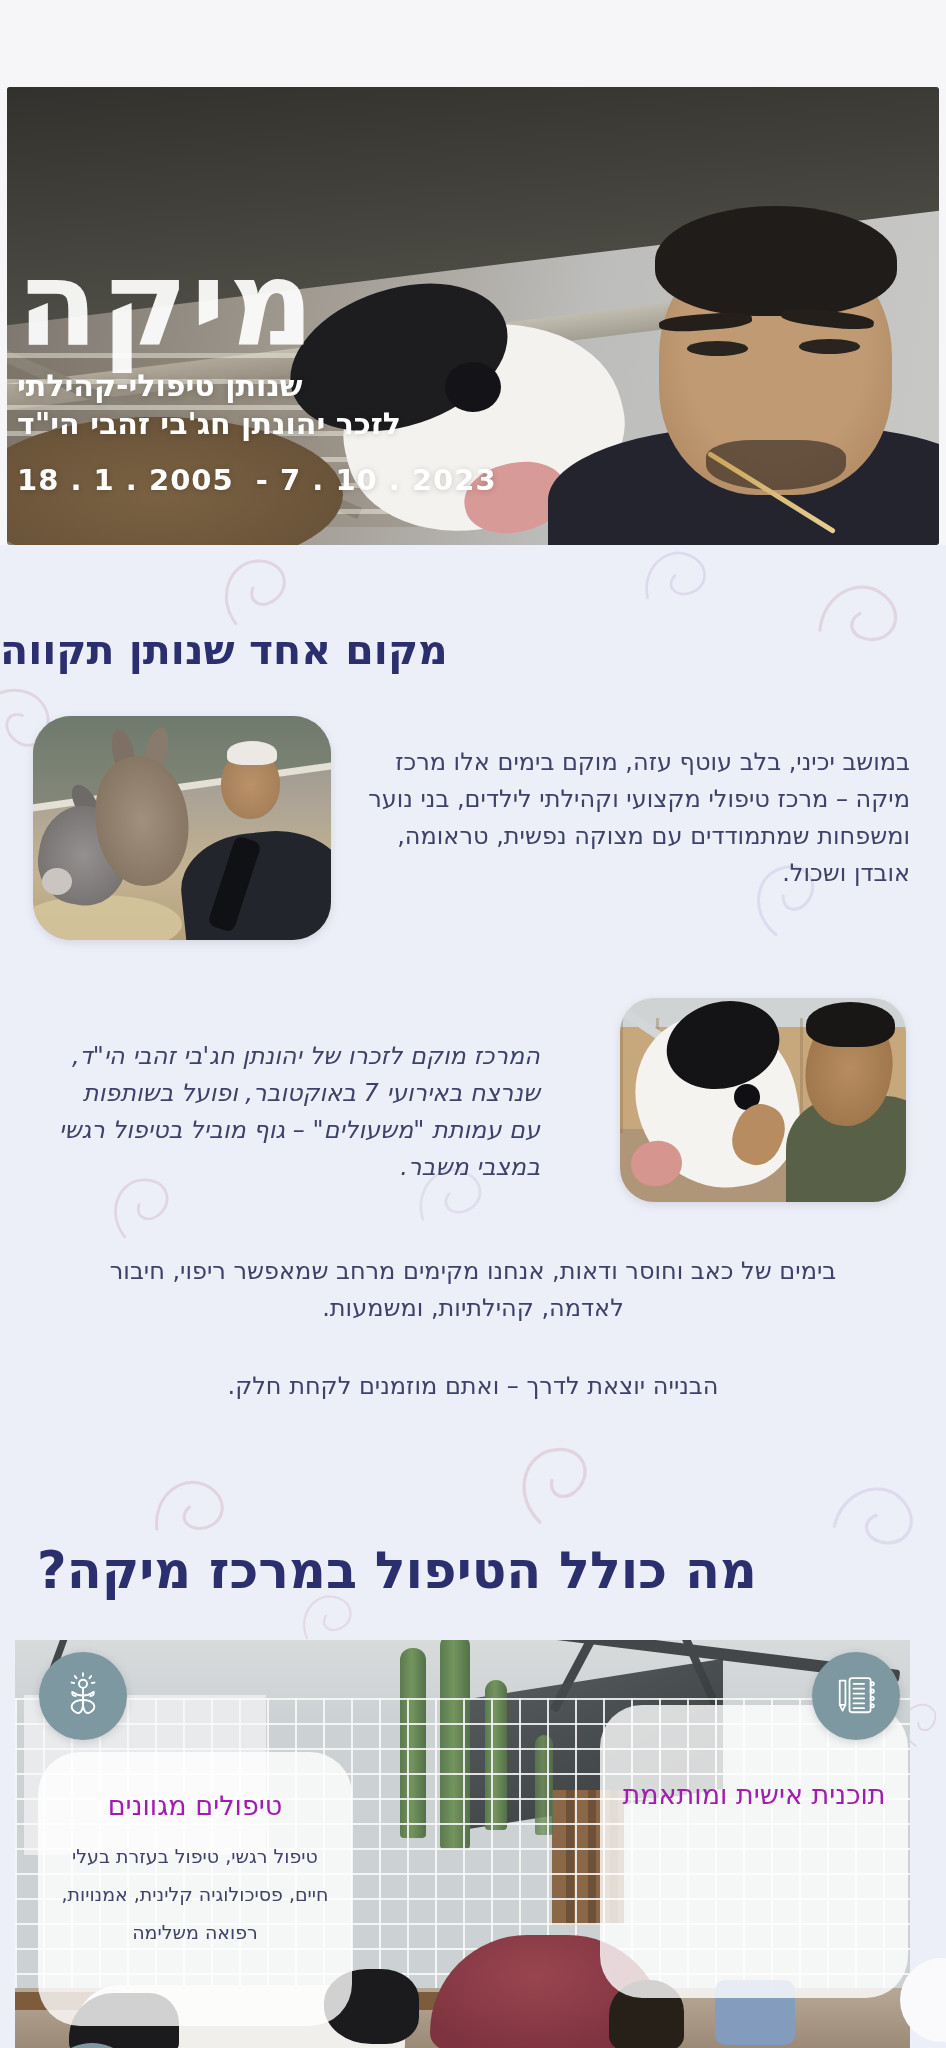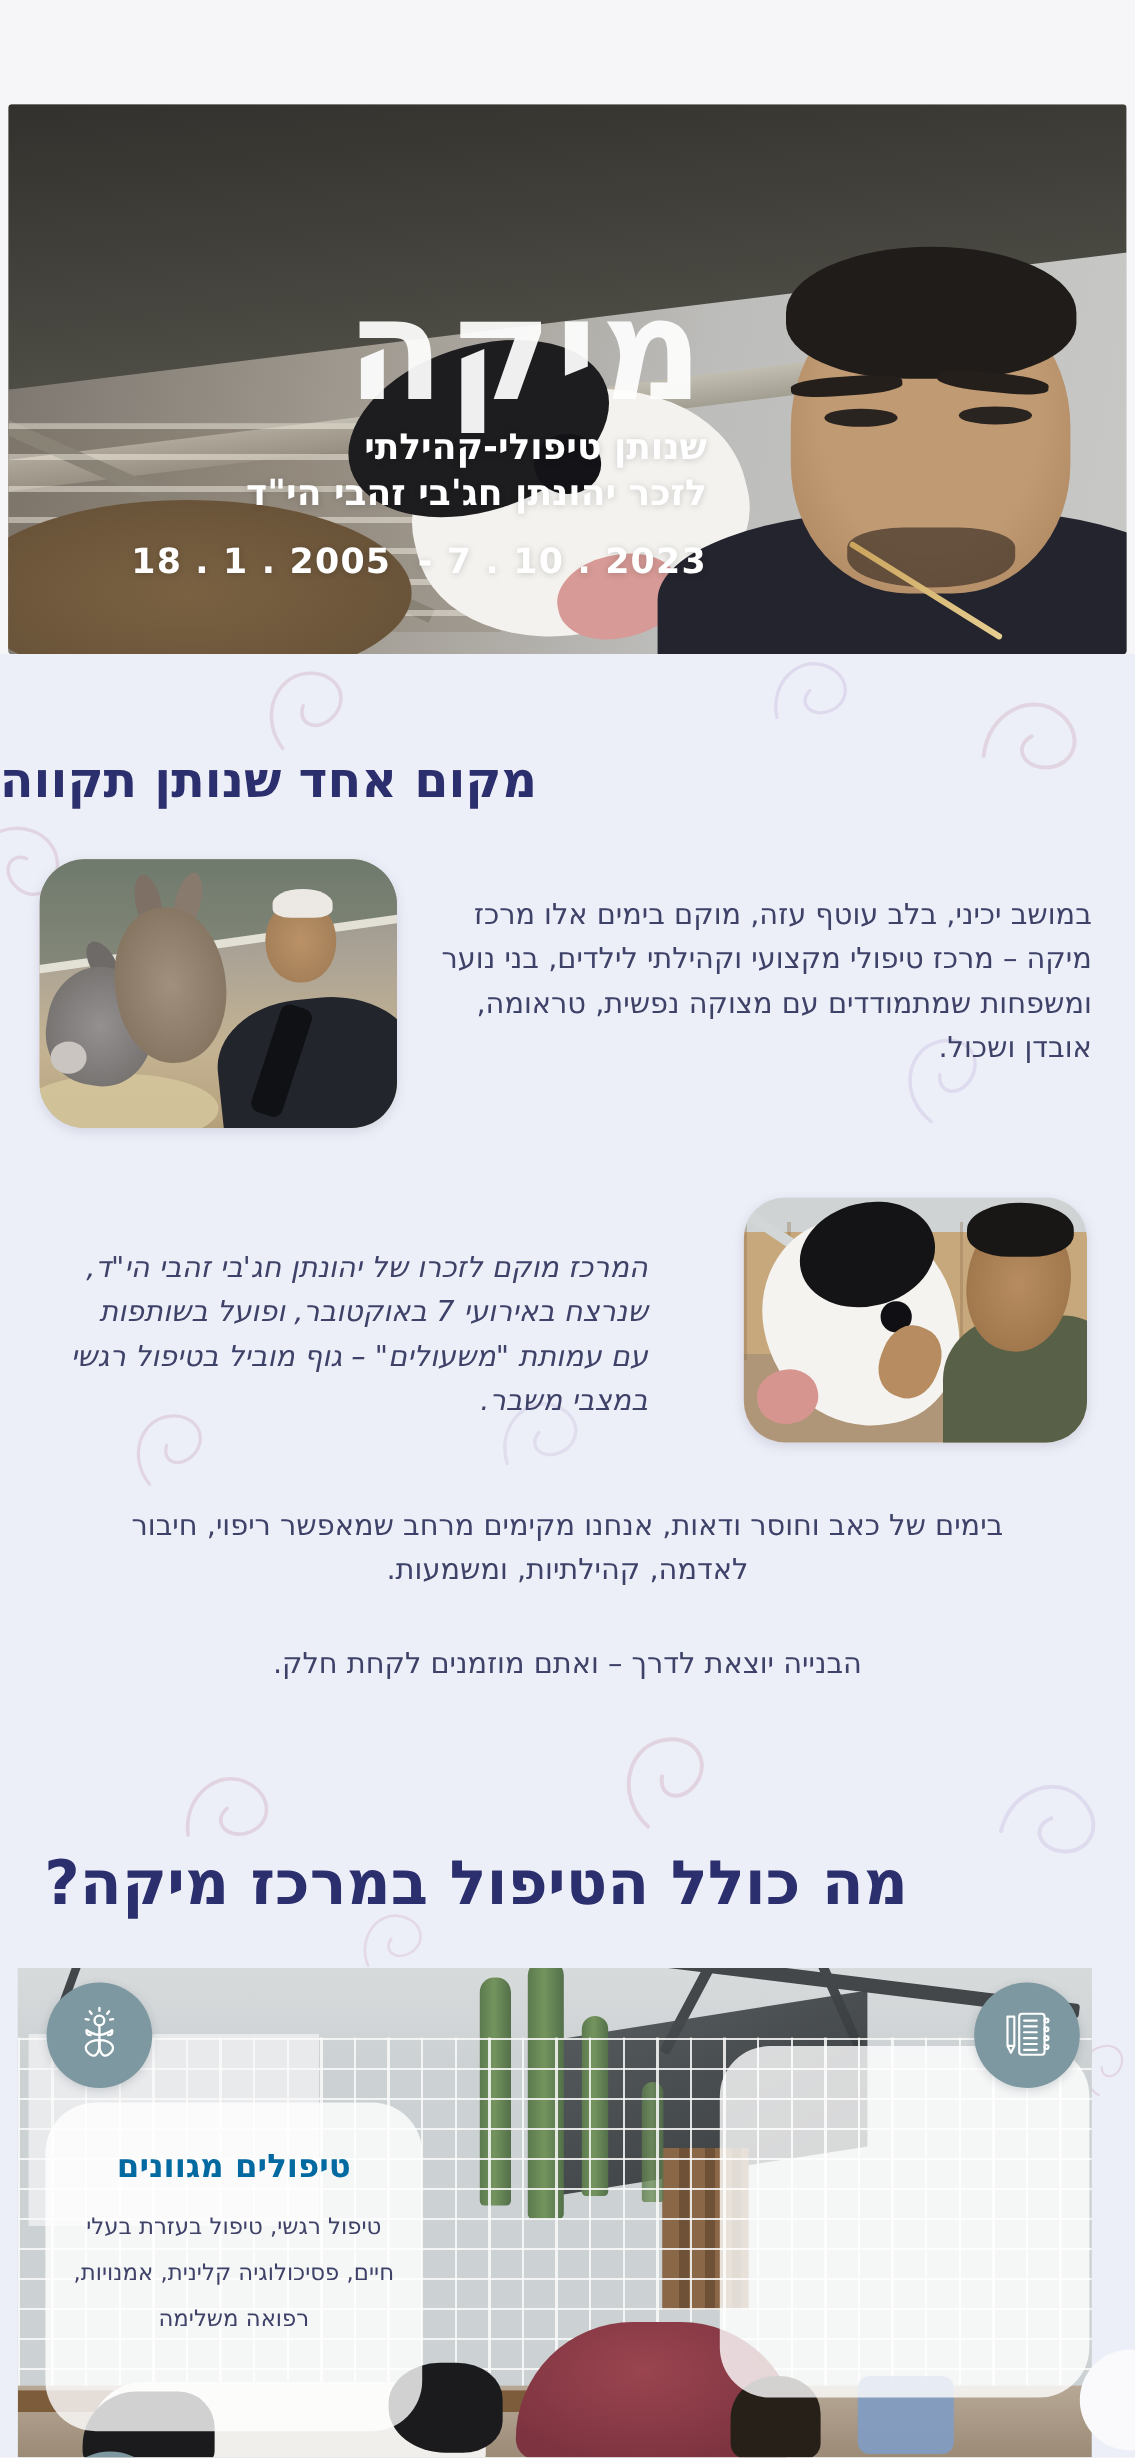--- a/index.html
+++ b/index.html
@@ -28,21 +28,21 @@
   .calf-patch { position:absolute; left:30%; top:44%; width:24%; height:30%; background:#1d1d1f; border-radius:55%; transform:rotate(-18deg); }
   .calf-eye { position:absolute; left:47%; top:60%; width:6%; height:11%; background:#141418; border-radius:50%; }
   .calf-nose { position:absolute; left:49%; top:82%; width:11%; height:15%; background:#d79a96; border-radius:48%; transform:rotate(-12deg); }
   .man-shirt { position:absolute; right:-6%; bottom:-10%; width:48%; height:36%; background:#23242e; border-radius:45% 40% 0 0; }
   .man-head { position:absolute; right:5%; top:33%; width:25%; height:56%; background:radial-gradient(ellipse at 50% 42%, #c09a73 0 55%, #a9825c 100%); border-radius:46% 46% 42% 42%; }
   .man-hair { position:absolute; right:4.5%; top:26%; width:26%; height:24%; background:#201c19; border-radius:50% 50% 42% 42%; }
   .man-brow { position:absolute; width:10%; height:3.4%; background:#241f1b; border-radius:40%; }
   .man-eye { position:absolute; width:6.5%; height:3.2%; background:#2a2420; border-radius:50%; }
   .man-beard { position:absolute; right:10%; top:77%; width:15%; height:11%; background:rgba(42,32,26,.6); border-radius:40% 40% 60% 60%; }
   .man-chain { position:absolute; right:10%; top:88%; width:16%; height:5px; background:linear-gradient(90deg,#caa45c,#e7cf92); transform:rotate(32deg); border-radius:3px; }
-  .hero-text { position:absolute; left:10px; top:144px; width:572px; text-align:right; color:#ffffff; }
+  .hero-text { position:absolute; left:10px; top:156px; width:572px; text-align:left; color:#ffffff; }
   .hero-logo { font-size:118px; line-height:1.05; font-weight:800; letter-spacing:3px; opacity:.93; }
   .hero-sub { font-size:30px; line-height:38px; font-weight:800; text-shadow:0 1px 6px rgba(0,0,0,.18); }
   .hero-dates { margin-top:20px; font-size:29px; font-weight:800; letter-spacing:1px; white-space:pre; direction:ltr; text-shadow:0 1px 6px rgba(0,0,0,.18); }
 
   
   h1.sec-title { position:absolute; top:626px; left:0; width:946px; margin:0; text-align:left; font-size:41px; font-weight:800; color:#2c2f6d; }
   h2.sec-title2 { position:absolute; top:1541px; left:0; width:794px; margin:0; text-align:center; font-size:51px; font-weight:800; color:#2c2f6d; }
   .para { position:absolute; margin:0; color:#3f4268; font-size:24px; line-height:37px; }
   .p1 { top:744px; right:36px; width:544px; text-align:right; }
   .p2 { top:1038px; right:406px; width:484px; text-align:right;font-style:italic; }
@@ -99,21 +99,21 @@
   .b-person-hair { position:absolute; left:594px; top:340px; width:75px; height:70px; background:#262019; border-radius:50% 45% 20% 20%; }
   .b-blue { position:absolute; left:700px; top:340px; width:80px; height:65px; background:#7f9cc4; border-radius:10px; opacity:.9; }
 
   .icon-circle { position:absolute; width:88px; height:88px; border-radius:50%; background:#7d98a1; display:flex; align-items:center; justify-content:center; z-index:3; box-shadow:0 2px 8px rgba(40,60,70,.18); }
   .icon-left { left:24px; top:12px; }
   .icon-right { left:797px; top:12px; }
 
   .card { position:absolute; background:rgba(255,255,255,.8); border-radius:42px; text-align:center; z-index:2; }
   .card-left { left:23px; top:112px; width:314px; height:274px; }
   .card-right { left:585px; top:65px; width:308px; height:293px; }
-  .card h3 { margin:0; font-size:27px; font-weight:700; color:#0369a1; }
+  .card h3 { margin:0; font-size:27px; font-weight:400; color:#a21caf; }
   .card-left h3 { padding-top:38px; }
   .card-right h3 { padding-top:74px; }
   .card .body { margin:16px auto 0; width:268px; font-size:19px; line-height:38px; color:#3f4268; }
   .card .line { font-size:24px; line-height:37px; color:#3f4268; }
   .card .line.ltr { direction:ltr; }
   .card-right .lines { margin-top:18px; }
   .teal-peek { position:absolute; left:30px; top:403px; width:94px; height:94px; border-radius:50%; background:#7d98a1; z-index:3; }
   .white-circle { left:900px; top:1958px; width:84px; height:84px; border-radius:50%; background:#fafafc; }
 </style>
 </head>
@@ -270,19 +270,20 @@
           <circle cx="52" cy="44" r="2"></circle>
         <path d="M12 13 h7 v30 l-3.5 7 l-3.5 -7 z M12 43 h7"></path>
       </svg>
     </div>
 
     <div class="card card-left">
       <h3>טיפולים מגוונים</h3>
       <div class="body">טיפול רגשי, טיפול בעזרת בעלי חיים, פסיכולוגיה קלינית, אמנויות, רפואה משלימה</div>
     </div>
     <div class="card card-right">
+      <h3>תוכנית אישית ומותאמת</h3>
     </div>
     <div class="teal-peek"></div>
   </div>
 
   <div class="abs white-circle"></div>
 
 </div>
 
 </body></html>

